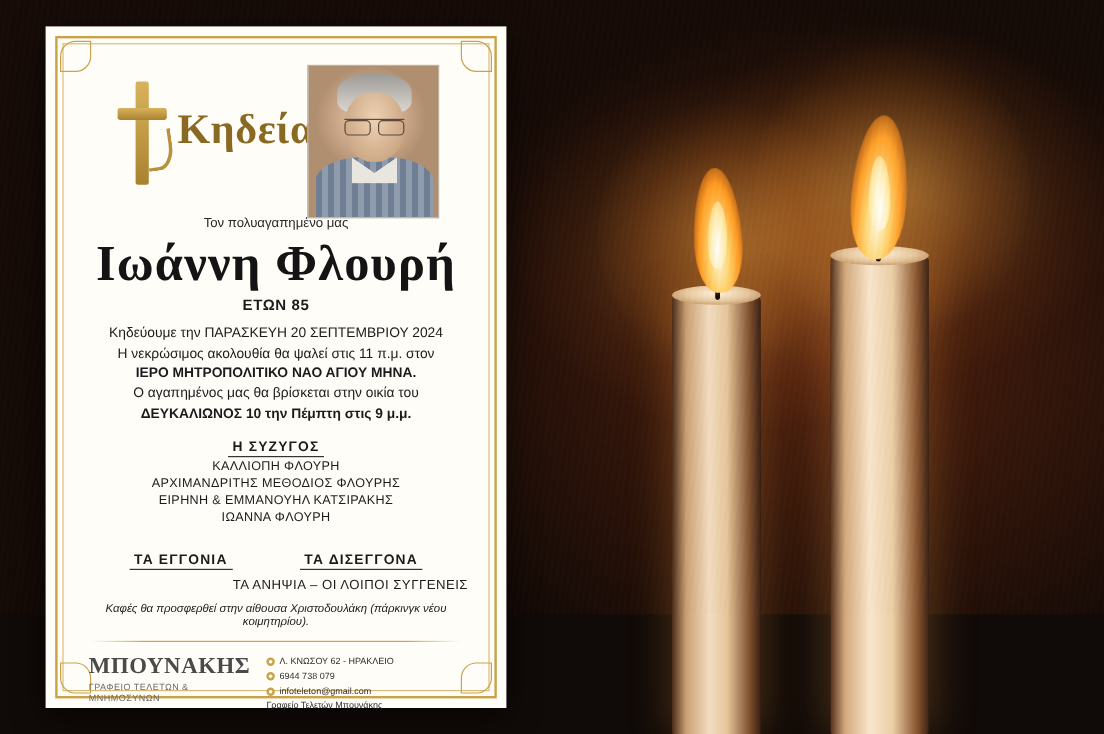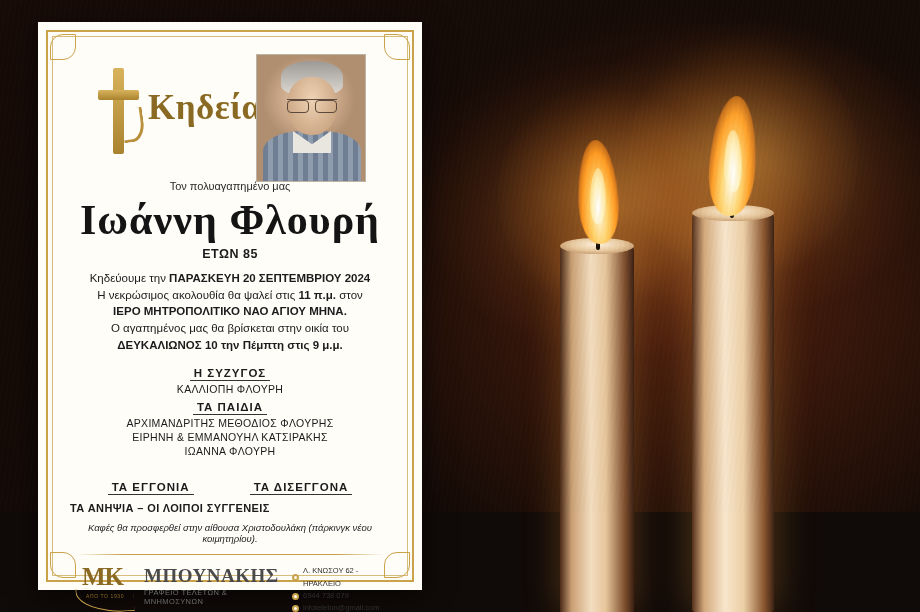--- a/index.html
+++ b/index.html
@@ -198,36 +198,36 @@
     font-size: 42px; font-weight: 700; letter-spacing: 1px;
     margin-top: 4px; color: #141414;
   }
   .age {
     text-align: center; font-size: 12.5px; font-weight: 700; letter-spacing: .5px;
     margin-top: 3px;
   }
 
   .lines { text-align: center; margin-top: 9px; line-height: 1.45; }
   .lines div { font-size: 11.5px; }
-  .lines b { font-weight: 700; }
+  .lines b { font-weight: 400; }
   .strong-line { font-size: 11.5px; font-weight: 700; }
 
   .family { text-align:center; margin-top: 8px; }
   .fam-head {
     font-size: 11.5px; letter-spacing: 1px; font-weight: 700;
     display:inline-block; border-bottom: 1px solid #333; padding: 0 4px 1px;
     margin-top: 6px;
   }
   .fam-row { font-size: 10.5px; letter-spacing: .3px; margin-top: 2px; }
   .two-col {
     display:flex; justify-content: center; gap: 56px; margin-top: 24px;
   }
   .two-col .fam-head { margin-top: 0; }
   .relatives {
-    text-align:left; font-size: 11px; letter-spacing: .4px; font-weight: 700; margin-top: 7px;
+    text-align:right; font-size: 11px; letter-spacing: .4px; font-weight: 400; margin-top: 7px;
   }
   .coffee {
     text-align:center; font-size: 9.5px; font-style: italic; margin-top: 8px; color:#222;
   }
 
   .divider {
     height: 1px; background: linear-gradient(90deg, rgba(201,162,74,0) 0%, #c9a24a 15%, #c9a24a 85%, rgba(201,162,74,0) 100%);
     margin: 10px 6px 6px;
   }
 
@@ -339,43 +339,37 @@
         </div>
         <div class="strong-line">ΙΕΡΟ ΜΗΤΡΟΠΟΛΙΤΙΚΟ ΝΑΟ ΑΓΙΟΥ ΜΗΝΑ.</div>
         <div>Ο αγαπημένος μας θα βρίσκεται στην οικία του</div>
         <div class="strong-line">ΔΕΥΚΑΛΙΩΝΟΣ 10 την Πέμπτη στις 9 μ.μ.</div>
       </div>
 
       <div class="family">
         <div><span class="fam-head">Η   ΣΥΖΥΓΟΣ</span></div>
         <div class="fam-row">ΚΑΛΛΙΟΠΗ ΦΛΟΥΡΗ</div>
 
-        <div><span class="fam-head">ΤΑ   ΠΑΙΔΙΑ</span></div>
         <div class="fam-row">ΑΡΧΙΜΑΝΔΡΙΤΗΣ ΜΕΘΟΔΙΟΣ ΦΛΟΥΡΗΣ</div>
         <div class="fam-row">ΕΙΡΗΝΗ &amp; ΕΜΜΑΝΟΥΗΛ ΚΑΤΣΙΡΑΚΗΣ</div>
         <div class="fam-row">ΙΩΑΝΝΑ ΦΛΟΥΡΗ</div>
 
         <div class="two-col">
           <span class="fam-head">ΤΑ ΕΓΓΟΝΙΑ</span>
           <span class="fam-head">ΤΑ ΔΙΣΕΓΓΟΝΑ</span>
         </div>
 
         <div class="relatives">ΤΑ ΑΝΗΨΙΑ – ΟΙ ΛΟΙΠΟΙ ΣΥΓΓΕΝΕΙΣ</div>
       </div>
 
       <div class="coffee">Καφές θα προσφερθεί στην αίθουσα Χριστοδουλάκη (πάρκινγκ νέου κοιμητηρίου).</div>
 
       <div class="divider"></div>
 
       <div class="footer">
-        <div class="mk-logo">
-          <div class="mk">MK</div>
-          <div class="swirl"></div>
-          <div class="sub">ΑΠΟ ΤΟ 1930</div>
-        </div>
         <div class="brand">
           <div class="nm">ΜΠΟΥΝΑΚΗΣ</div>
           <div class="tag">ΓΡΑΦΕΙΟ ΤΕΛΕΤΩΝ &amp; ΜΝΗΜΟΣΥΝΩΝ</div>
         </div>
         <div class="contact">
           <div class="ln">
             <span class="dot"></span>
             <span>Λ. ΚΝΩΣΟΥ 62 - ΗΡΑΚΛΕΙΟ</span>
           </div>
           <div class="ln">

